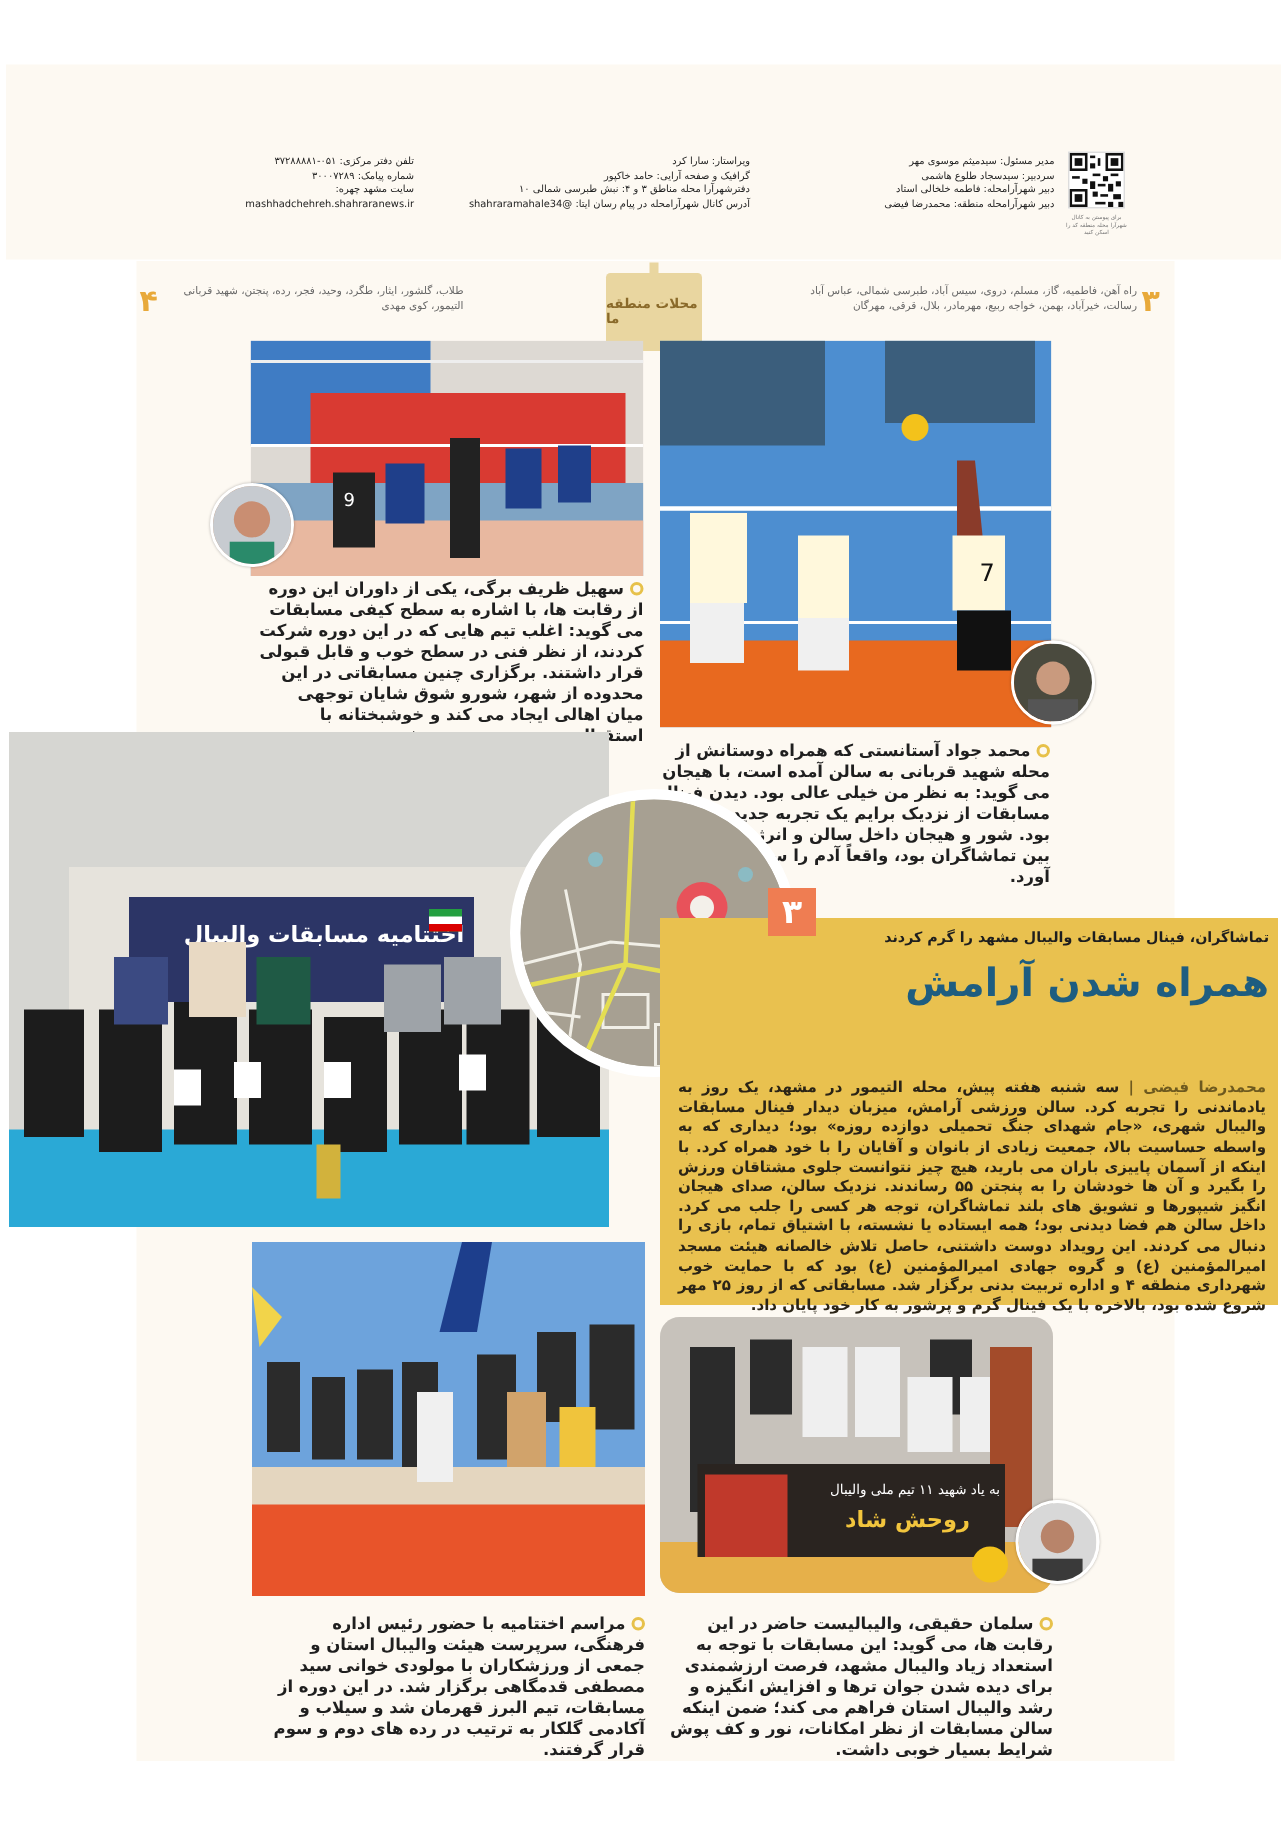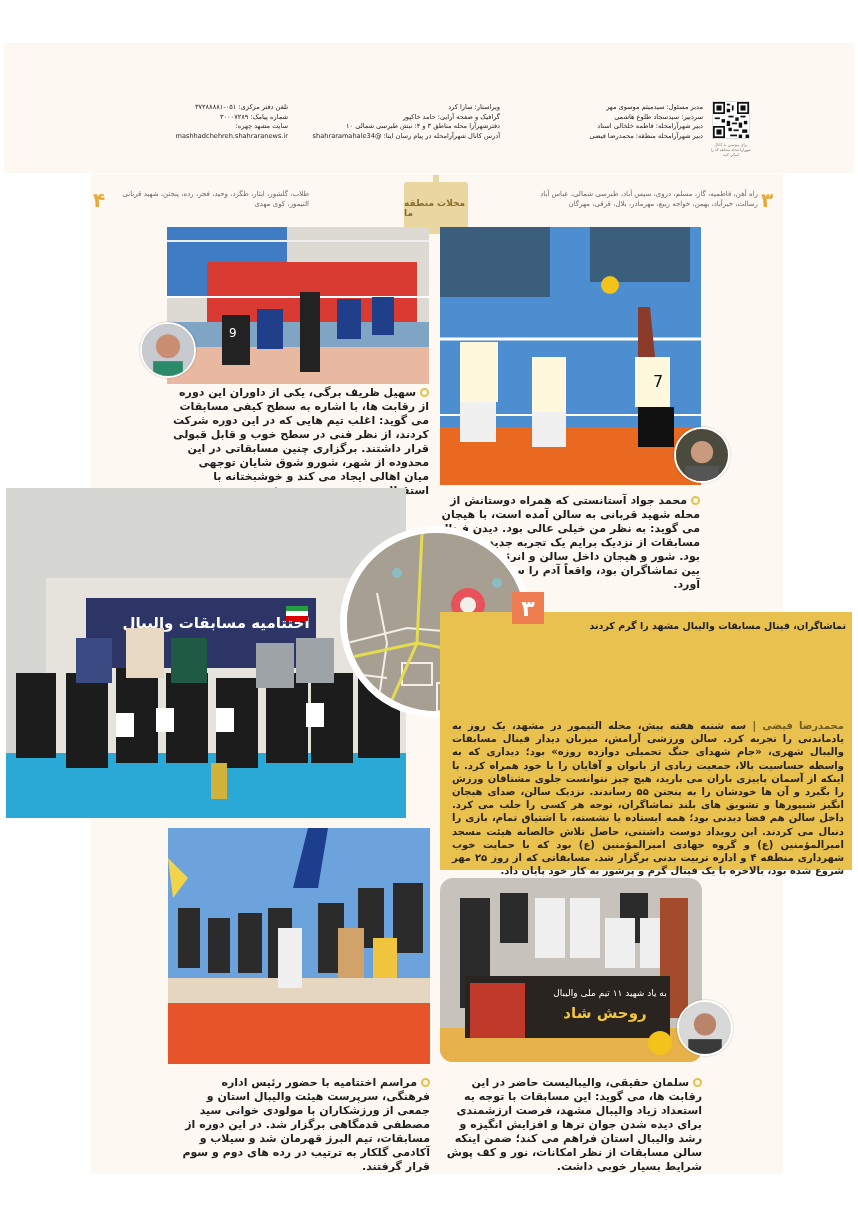--- a/index.html
+++ b/index.html
@@ -93,21 +93,21 @@
   <div>سردبیر: سیدسجاد طلوع هاشمی</div>
   <div>دبیر شهرآرامحله: فاطمه خلخالی استاد</div>
   <div>دبیر شهرآرامحله منطقه: محمدرضا فیضی</div>
 </div>
 <div class="abs credits rtl" style="right:358px; top:103px; width:200px;">
   <div>ویراستار: سارا کرد</div>
   <div>گرافیک و صفحه آرایی: حامد خاکپور</div>
   <div>دفترشهرآرا محله مناطق ۳ و ۴: نبش طبرسی شمالی ۱۰</div>
   <div>آدرس کانال شهرآرامحله در پیام رسان ایتا: @shahraramahale34</div>
 </div>
-<div class="abs credits rtl" style="right:570px; top:103px; width:140px;">
+<div class="abs credits rtl" style="right:582px; top:103px; width:140px;">
   <div>تلفن دفتر مرکزی: ۰۵۱-۳۷۲۸۸۸۸۱</div>
   <div>شماره پیامک: ۳۰۰۰۷۲۸۹</div>
   <div>سایت مشهد چهره:</div>
   <div>mashhadchehreh.shahraranews.ir</div>
 </div>
 
 <div class="abs paper"></div>
 
 <div class="abs pg-num" style="left:761px; top:190px;">۳</div>
 <div class="abs pg-num" style="left:93px; top:190px;">۴</div>
@@ -259,20 +259,21 @@
 </div>
 <svg class="abs" style="left:448px; top:588px; width:40px; height:48px;" viewBox="0 0 40 48">
   <path d="M20 46 C20 46 3 27 3 17 A17 17 0 0 1 37 17 C37 27 20 46 20 46 Z" fill="#e8525a"></path>
   <circle cx="20" cy="17" r="8" fill="#f3f0ea"></circle>
 </svg>
 
 <div class="abs feature"></div>
 <div class="abs num-tag">۳</div>
 <div class="abs kicker rtl" style="right:12px; top:620px; width:330px;">تماشاگران، فینال مسابقات والیبال مشهد را گرم کردند</div>
 <div class="abs headline rtl" style="right:12px; top:640px; width:330px;">
+  <div>همراه شدن آرامش</div>
 </div>
 <div class="abs body-text rtl" style="left:452px; top:719px; width:392px;">
   <span class="byline">محمدرضا فیضی |</span>
   <span>سه شنبه هفته پیش، محله التیمور در مشهد، یک روز به یادماندنی را تجربه کرد. سالن ورزشی آرامش، میزبان دیدار فینال مسابقات والیبال شهری، «جام شهدای جنگ تحمیلی دوازده روزه» بود؛ دیداری که به واسطه حساسیت بالا، جمعیت زیادی از بانوان و آقایان را با خود همراه کرد. با اینکه از آسمان پاییزی باران می بارید، هیچ چیز نتوانست جلوی مشتاقان ورزش را بگیرد و آن ها خودشان را به پنجتن ۵۵ رساندند. نزدیک سالن، صدای هیجان انگیز شیپورها و تشویق های بلند تماشاگران، توجه هر کسی را جلب می کرد. داخل سالن هم فضا دیدنی بود؛ همه ایستاده یا نشسته، با اشتیاق تمام، بازی را دنبال می کردند. این رویداد دوست داشتنی، حاصل تلاش خالصانه هیئت مسجد امیرالمؤمنین (ع) و گروه جهادی امیرالمؤمنین (ع) بود که با حمایت خوب شهرداری منطقه ۴ و اداره تربیت بدنی برگزار شد. مسابقاتی که از روز ۲۵ مهر شروع شده بود، بالاخره با یک فینال گرم و پرشور به کار خود پایان داد.</span>
 </div>
 
 <div class="abs photo" style="left:168px; top:828px; width:262px; height:236px;">
   <svg viewBox="0 0 262 236" preserveAspectRatio="none">
     <rect width="262" height="236" fill="#6da3dc"></rect>
     <path d="M0 30 L20 50 L5 70 Z" fill="#f2d44a"></path>

